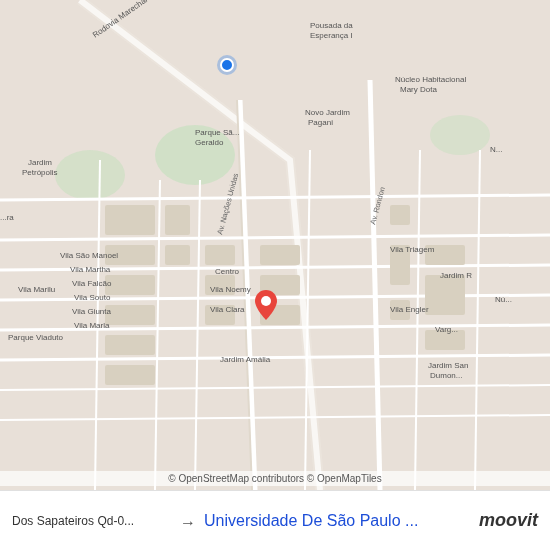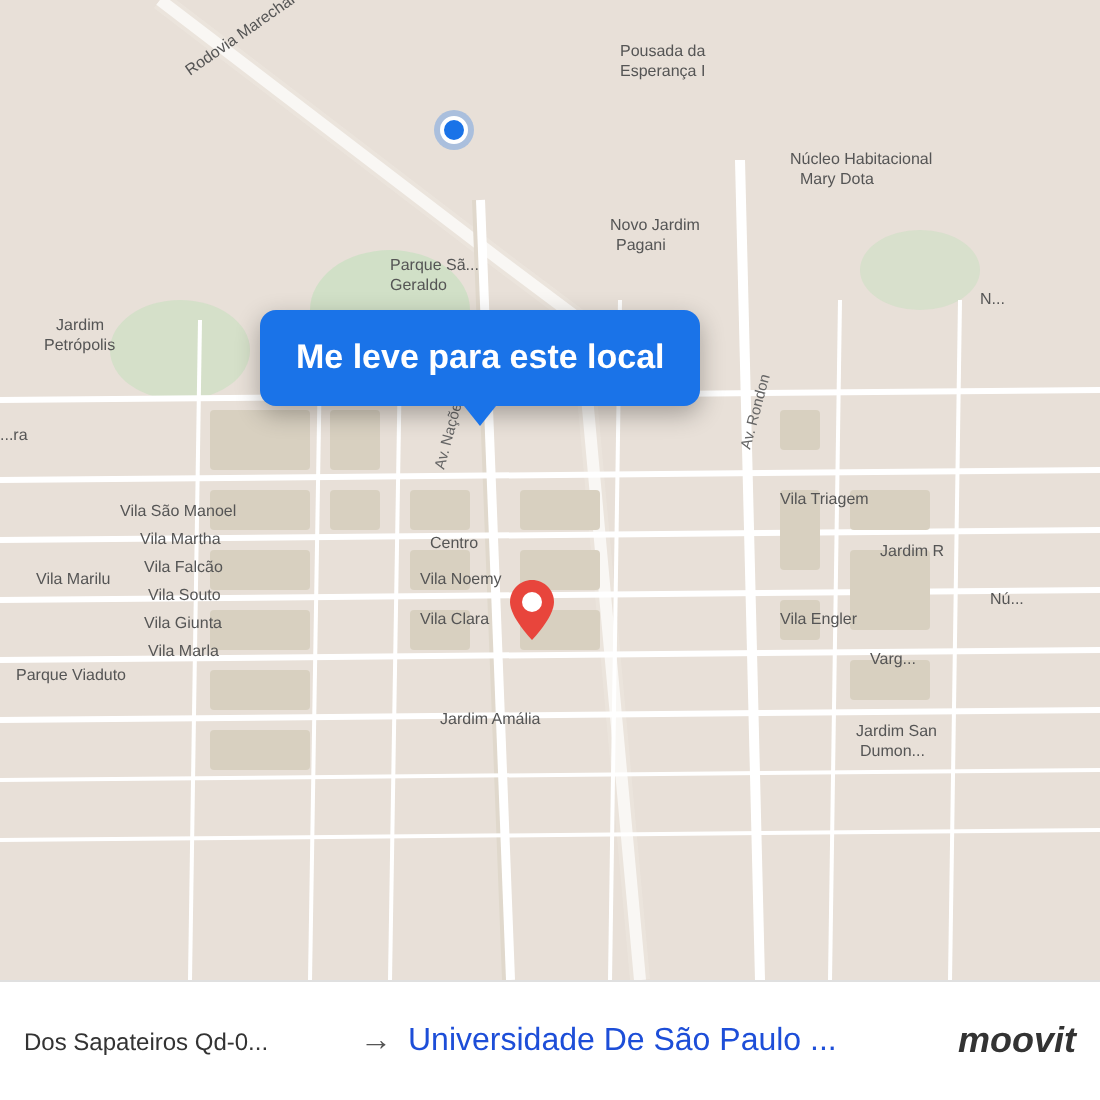--- a/index.html
+++ b/index.html
@@ -225,33 +225,33 @@
     <text x="430" y="378" font-size="8" fill="#555" font-family="Arial">Dumon...</text>
     <text x="495" y="302" font-size="8" fill="#555" font-family="Arial">Nú...</text>
     <text x="0" y="220" font-size="8" fill="#555" font-family="Arial">...ra</text>
     <text x="490" y="152" font-size="8" fill="#555" font-family="Arial">N...</text>
   </svg>
 
   
   <div class="blue-dot"></div>
 
   
-  <div class="map-popup">
-    <span>Me leve para este local</span>
-  </div>
 
   
   <div class="location-pin">
     <svg width="22" height="30" viewBox="0 0 22 30" xmlns="http://www.w3.org/2000/svg">
       <path d="M11 0C4.9 0 0 4.9 0 11c0 7.7 11 19 11 19S22 18.7 22 11C22 4.9 17.1 0 11 0z" fill="#e8453c"></path>
       <circle cx="11" cy="11" r="5" fill="#fff"></circle>
     </svg>
   </div>
 
   
+  <div class="attribution">
+    <span>© OpenStreetMap contributors © OpenMapTiles</span>
+  </div>
 </div>
 
 <div class="bottom-bar">
   <span class="bottom-from">Dos Sapateiros Qd-0...</span>
   <span class="bottom-arrow">→</span>
   <span class="bottom-to">Universidade De São Paulo ...</span>
   <div class="moovit-logo">
     <span>moovit</span>
   </div>
 </div>

